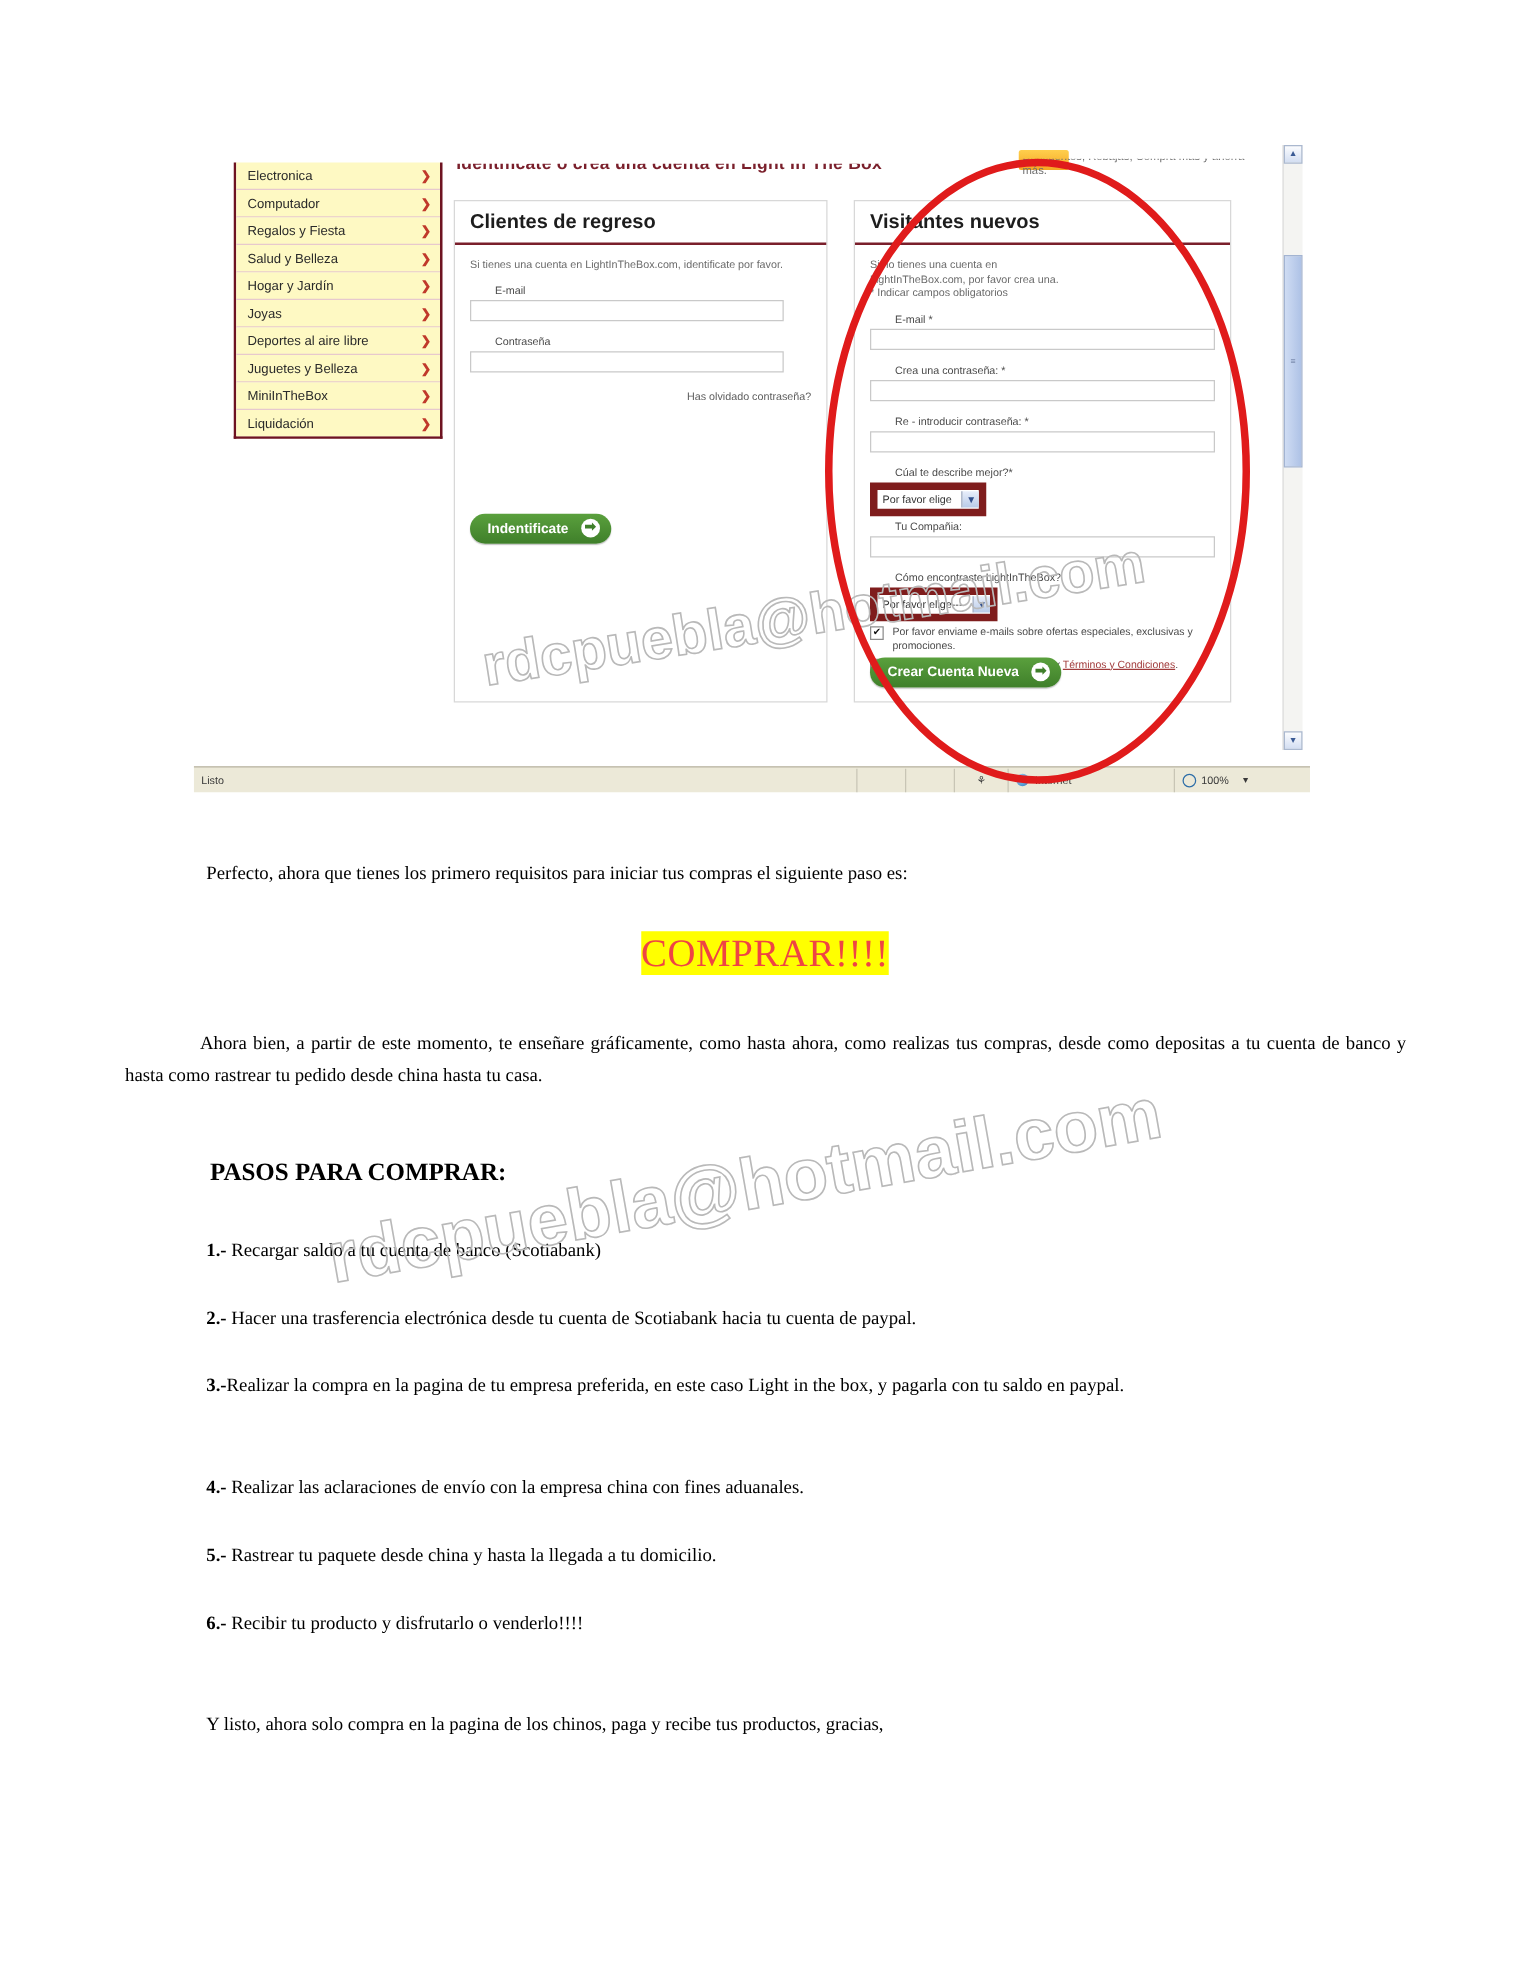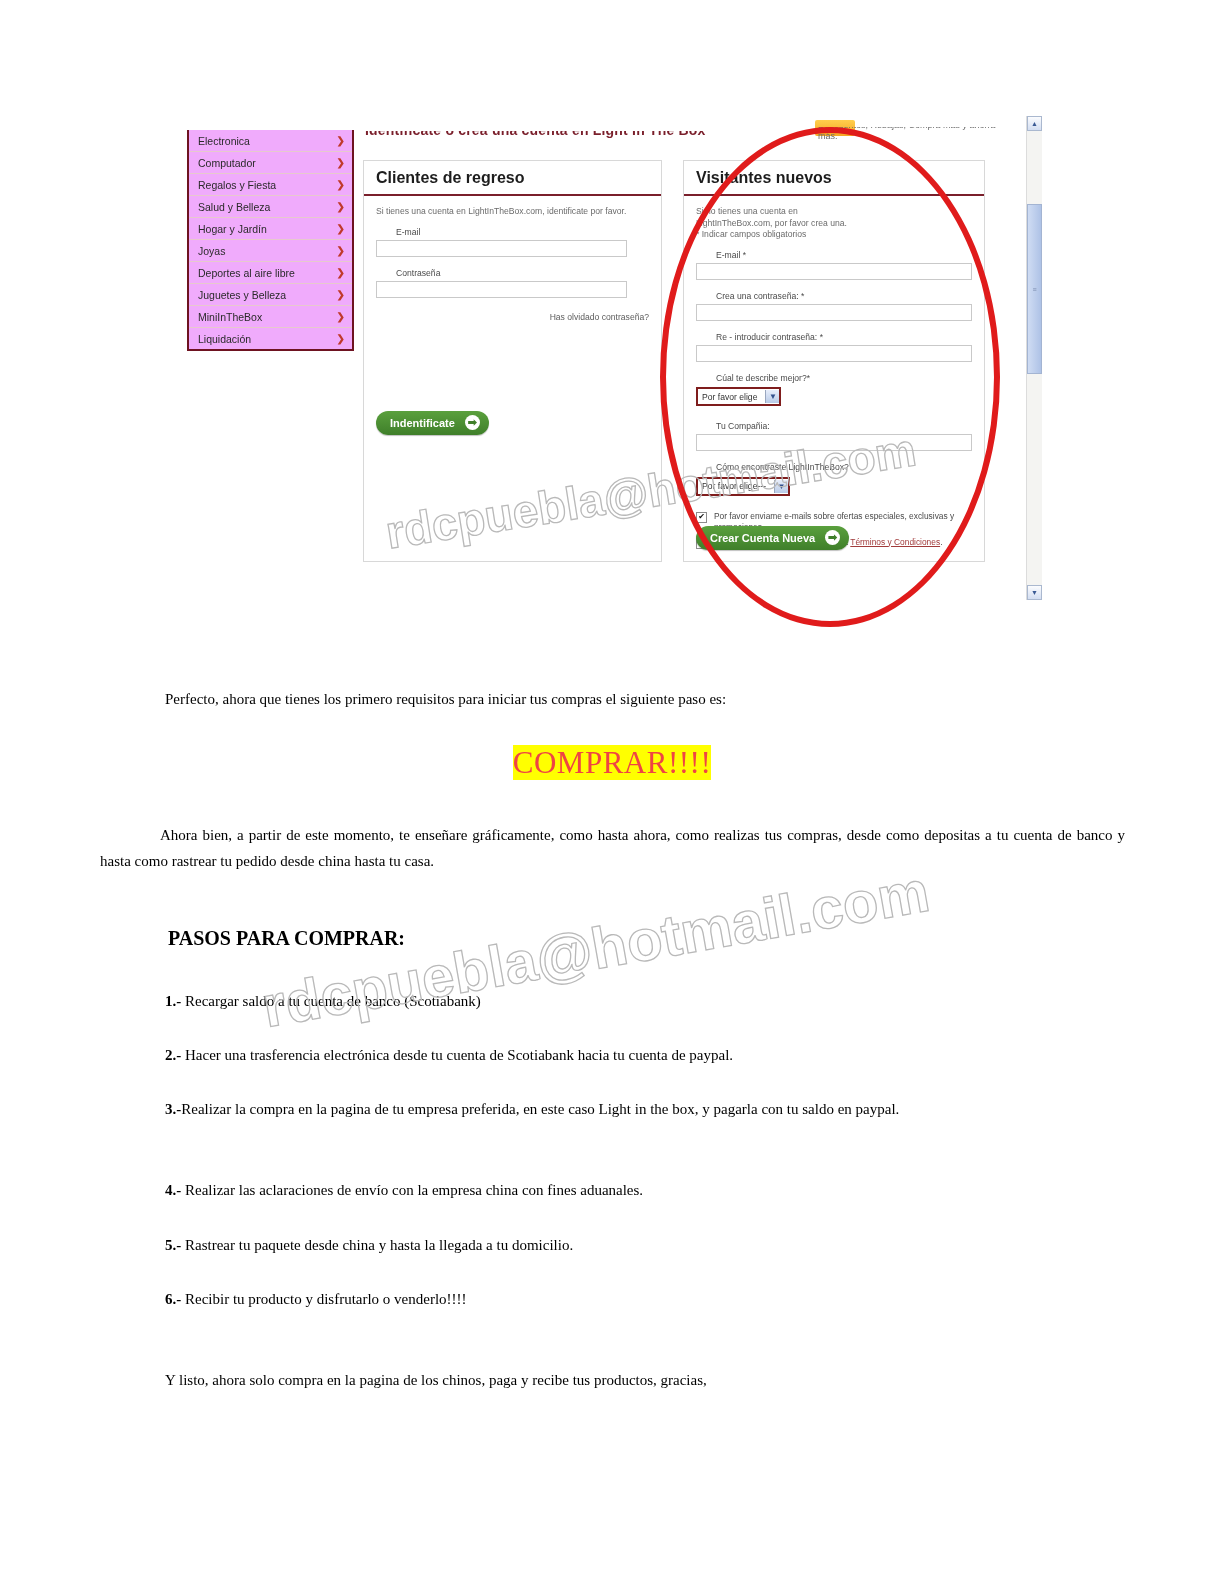--- a/index.html
+++ b/index.html
@@ -37,21 +37,21 @@
   }
 
   
   .catmenu{
     position:absolute;left:32px;top:18px;width:163px;
     border:2px solid #6e1321;border-top:none;background:#fff;
   }
   .catmenu .row{
     height:21px;border-bottom:1px solid #e7c9cd;
     display:flex;align-items:center;justify-content:space-between;
-    padding:0 7px 0 9px;background:#f0abfc;
+    padding:0 7px 0 9px;background:#fef9c3;
   }
   .catmenu .row:last-child{border-bottom:none;}
   .catmenu .row:first-child{overflow:hidden;}
   .catmenu .lbl{font-size:10.5px;color:#2a2a2a;white-space:nowrap;}
   .catmenu .chev{font-size:10px;color:#c0392b;font-weight:bold;}
 
   
   .panel{
     position:absolute;top:48px;background:#fff;border:1px solid #d8d8d8;
   }
@@ -80,22 +80,22 @@
   }
   .btn-green .arrow{
     width:15px;height:15px;border-radius:50%;background:#fff;
     color:#3f7f2a;font-size:11px;line-height:15px;text-align:center;font-weight:bold;
   }
   .btn-login-wrap{position:absolute;left:12px;top:250px;}
   .btn-create-wrap{position:absolute;left:12px;top:365px;}
 
   .fselect{
     display:inline-flex;align-items:center;justify-content:space-between;
-    border:2px solid #7f1d1d;background:#fff;height:15px;
-    font-size:8.6px;color:#333;padding:0 0 0 4px;margin-bottom:15px;
+    border:6px solid #7f1d1d;background:#fff;height:15px;
+    font-size:8.6px;color:#333;padding:0 0 0 4px;margin-bottom:3px;
   }
   .fselect .sv{padding-right:8px;white-space:nowrap;}
   .fselect .sarrow{
     width:13px;height:13px;background:linear-gradient(180deg,#e8eefb,#b9cbe8);
     border-left:1px solid #9aa7bf;color:#33508c;font-size:8px;
     display:flex;align-items:center;justify-content:center;
   }
   .cbrow{display:flex;gap:7px;font-size:8.4px;color:#4a4a4a;line-height:11px;margin-bottom:4px;}
   .cbox{
     width:9px;height:9px;border:1px solid #8c8c8c;background:#fff;flex:0 0 9px;
@@ -297,20 +297,35 @@
     </div>
 
     <div class="vsb">
       <div class="btn">▲</div>
       <div class="thumb">≡</div>
       <div class="btn bot">▼</div>
     </div>
 
     <div class="wm wm1">rdcpuebla@hotmail.com</div>
 
+    <div class="statusbar">
+      <div class="sb-cell sb-flex">Listo</div>
+      <div class="sb-cell" style="width:26px"></div>
+      <div class="sb-cell" style="width:26px"></div>
+      <div class="sb-cell" style="width:30px;justify-content:center">⚘</div>
+      <div class="sb-cell" style="width:120px">
+        <span class="sb-globe"></span>
+        <span>Internet</span>
+      </div>
+      <div class="sb-cell" style="width:96px;border-right:none">
+        <span class="sb-zoom"></span>
+        <span>100%</span>
+        <span style="margin-left:10px;font-size:7px">▼</span>
+      </div>
+    </div>
 
   </div>
 
   <div class="redcircle"></div>
 </div>
 
 <div class="doc">
 
   <div class="p p-intro">Perfecto, ahora que tienes los primero requisitos para iniciar tus compras el siguiente paso es:</div>
 

